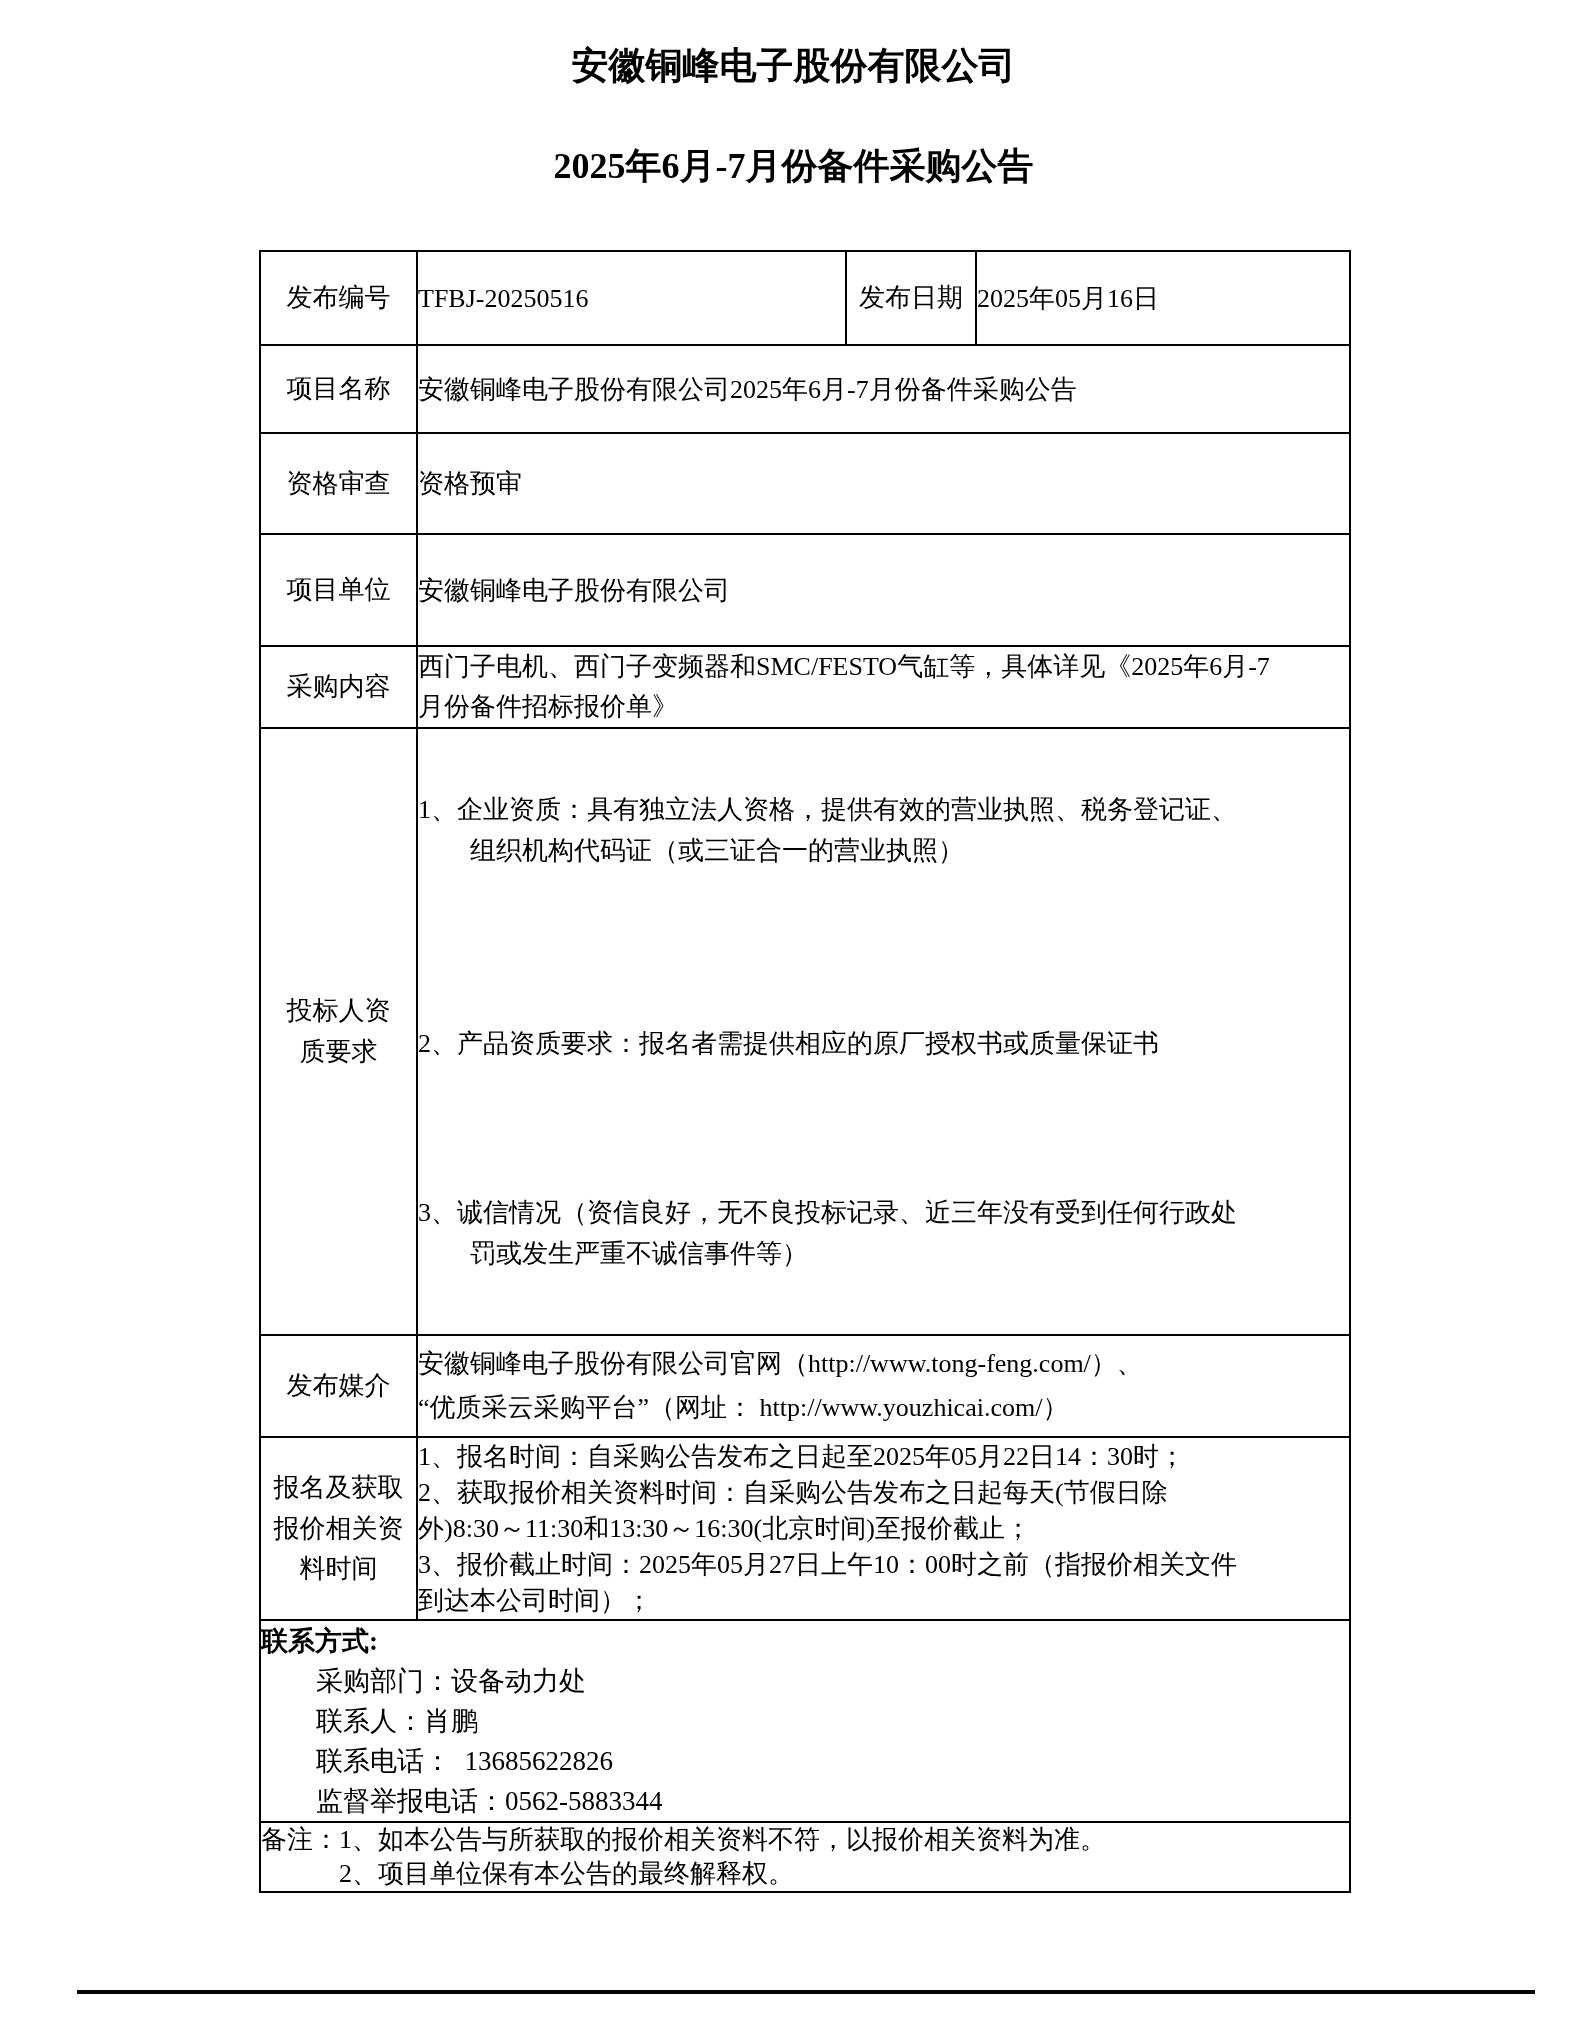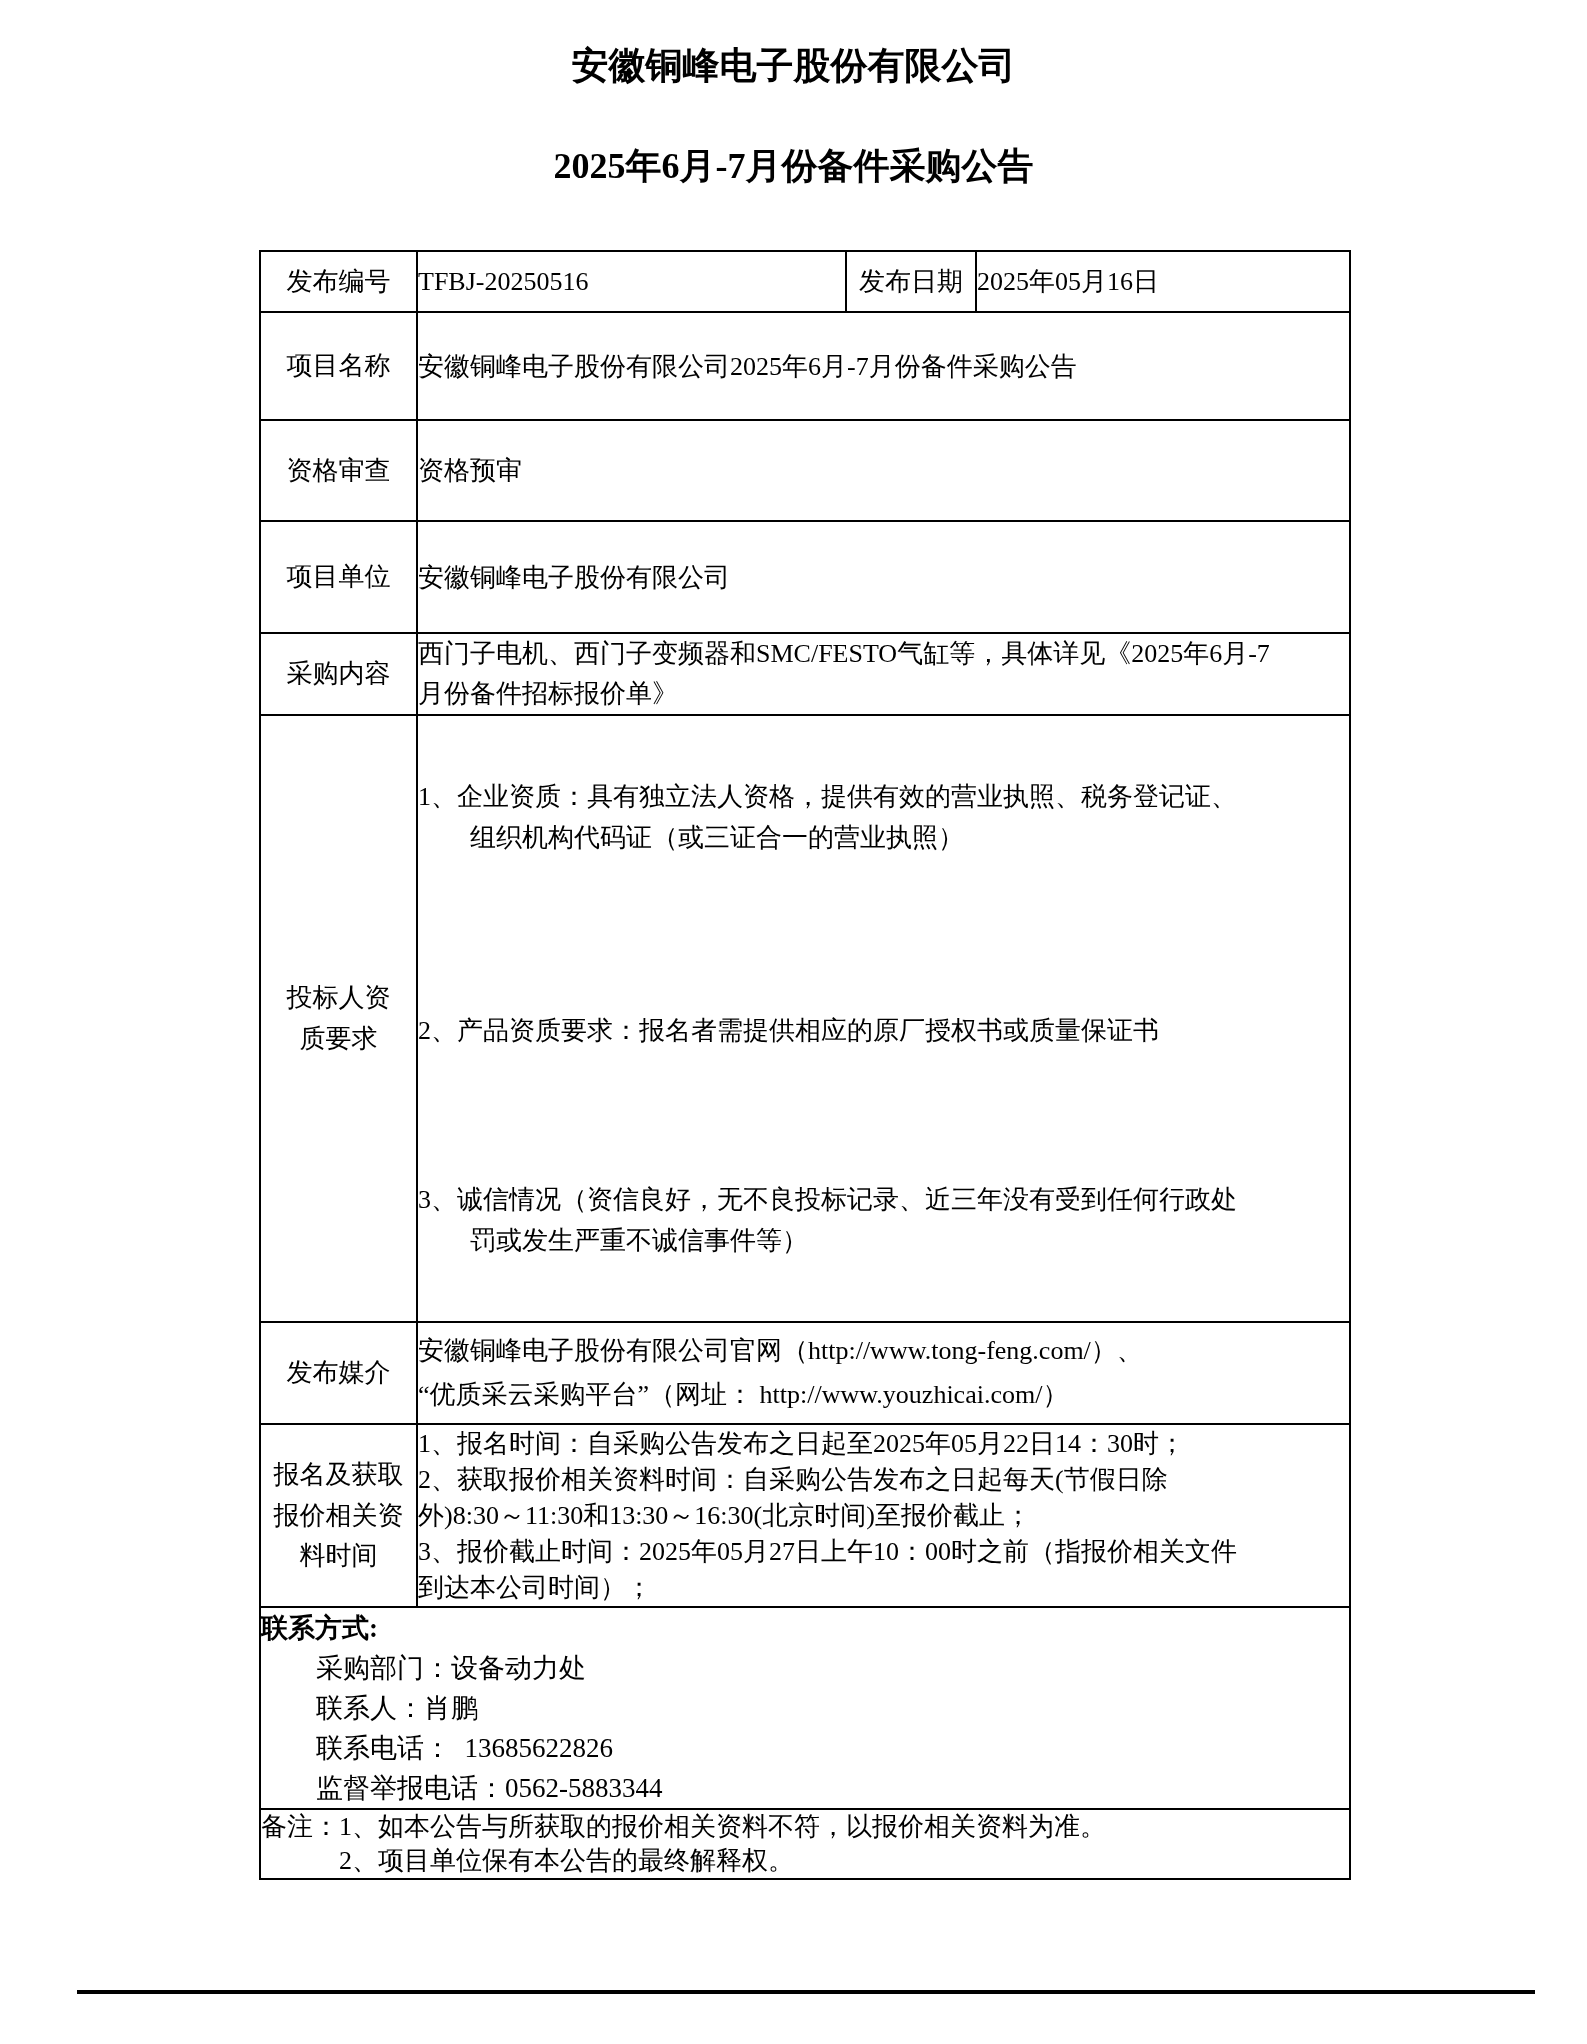--- a/index.html
+++ b/index.html
@@ -65,28 +65,28 @@
 
 <table class="notice">
   <colgroup>
     <col style="width:157px">
       <col style="width:429px">
       <col style="width:130px">
       <col style="width:374px">
   </colgroup>
 
   <tbody>
-      <tr style="height:61px">
+      <tr style="height:94px">
     <th class="lbl">发布编号</th>
     <td class="val">TFBJ-20250516</td>
     <th class="lbl">发布日期</th>
     <td class="date-val">2025年05月16日</td>
   </tr>
 
-  <tr style="height:108px">
+  <tr style="height:88px">
     <th class="lbl">项目名称</th>
     <td class="val" colspan="3">安徽铜峰电子股份有限公司2025年6月-7月份备件采购公告</td>
   </tr>
 
   <tr style="height:101px">
     <th class="lbl">资格审查</th>
     <td class="val" colspan="3">资格预审</td>
   </tr>
 
   <tr style="height:112px">

